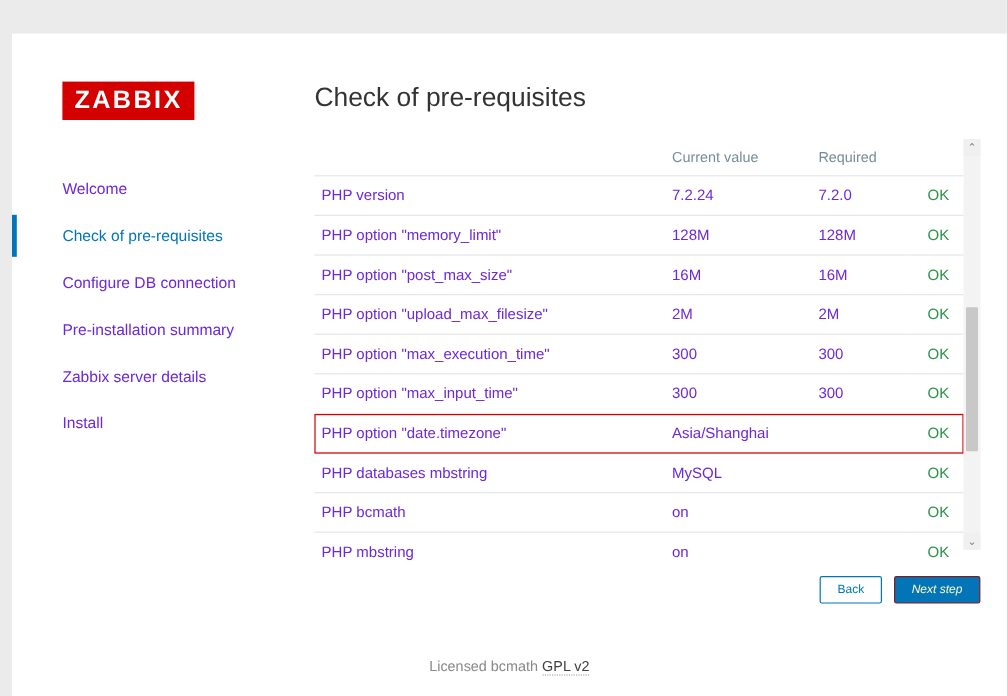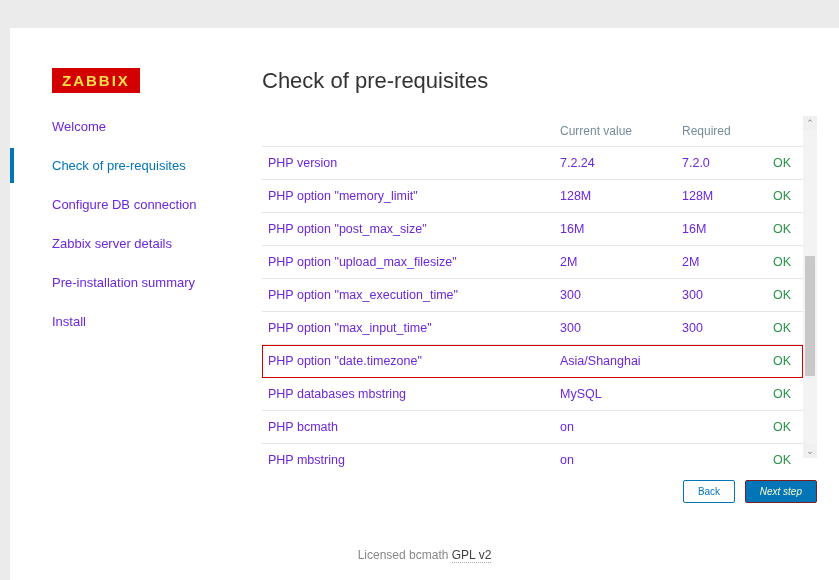--- a/index.html
+++ b/index.html
@@ -22,28 +22,28 @@
     }
     .container {
       padding: 40px 0 0 42px;
       display: flex;
       flex-direction: row;
       height: 100%;
     }
     .sidebar { width: 210px; flex: none; }
     .logo {
       background: #d40000;
-      color: #fde047;
+      color: #ffffff;
       font-family: "Arial Black", Arial, sans-serif;
       font-weight: 900;
-      font-size: 15px;
+      font-size: 21px;
       letter-spacing: 2px;
       display: inline-block;
       padding: 4px 10px;
-      margin-bottom: 20px;
+      margin-bottom: 44px;
     }
     .nav { list-style: none; }
     .nav li {
       padding: 6px 0 6px 0;
       font-size: 13px;
       color: #6d28d9;
       margin-bottom: 12px;
       cursor: default;
     }
     .nav li.active-step {
@@ -136,22 +136,22 @@
 
 <div class="page">
   <div class="container">
 
     <aside class="sidebar">
       <div class="logo">ZABBIX</div>
       <ul class="nav" id="nav">
           <li>Welcome</li>
           <li class="active-step">Check of pre-requisites</li>
           <li>Configure DB connection</li>
+          <li>Pre-installation summary</li>
           <li>Zabbix server details</li>
-          <li>Pre-installation summary</li>
           <li>Install</li>
         </ul>
     </aside>
 
     <section class="main">
       <h1>Check of pre-requisites</h1>
 
       <div class="table-wrap">
         <table>
           <thead>

